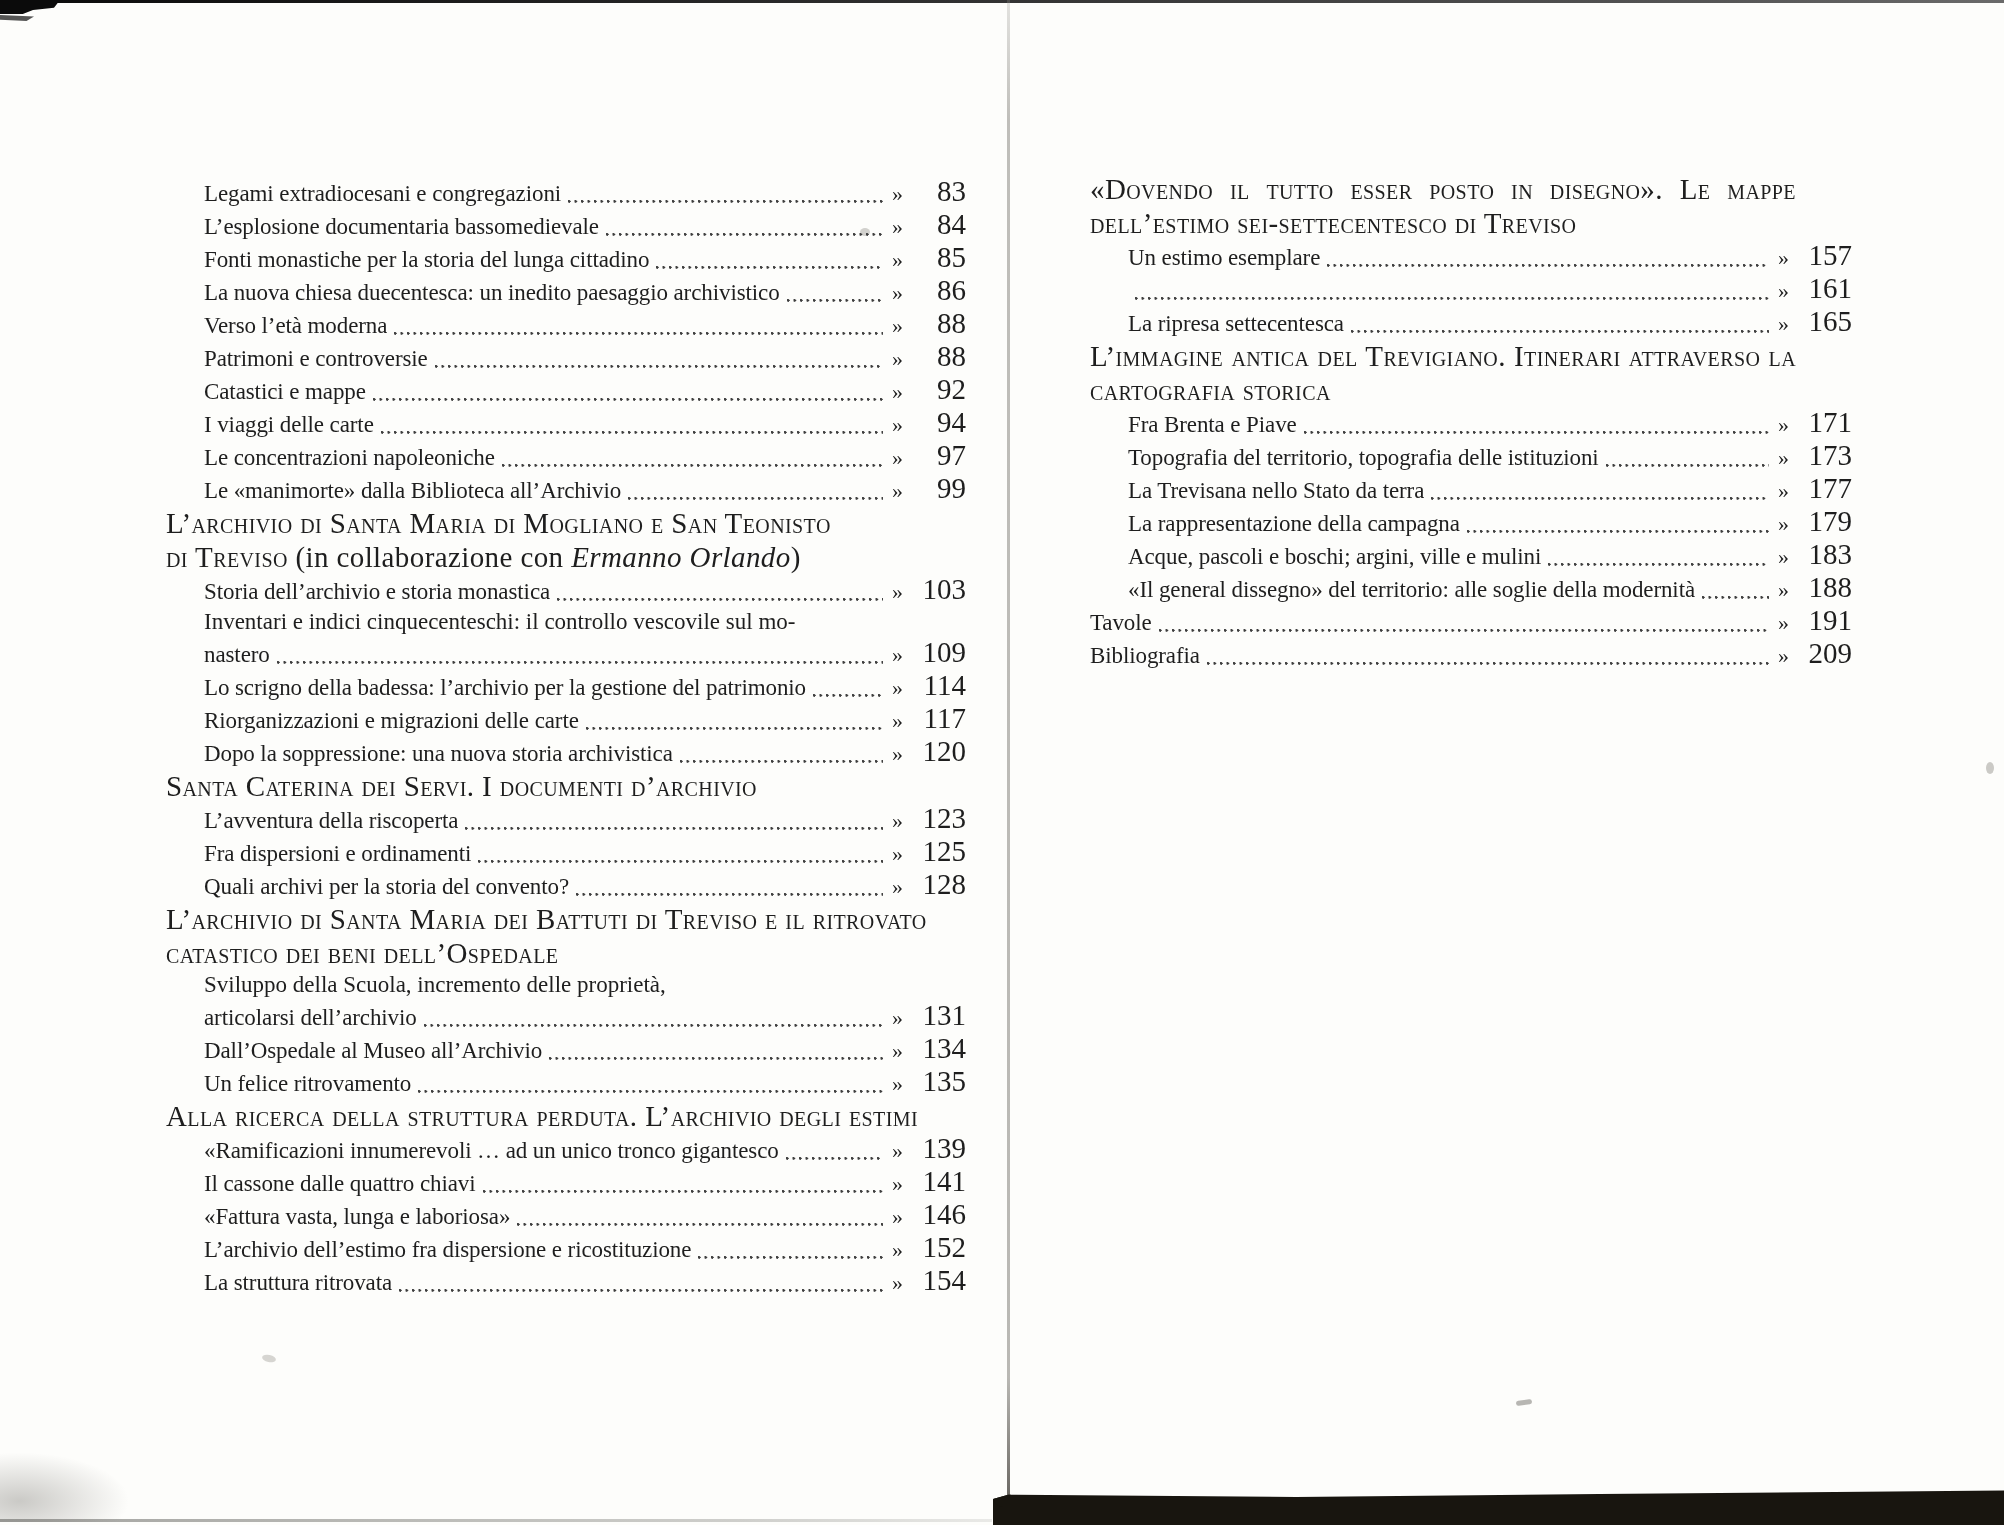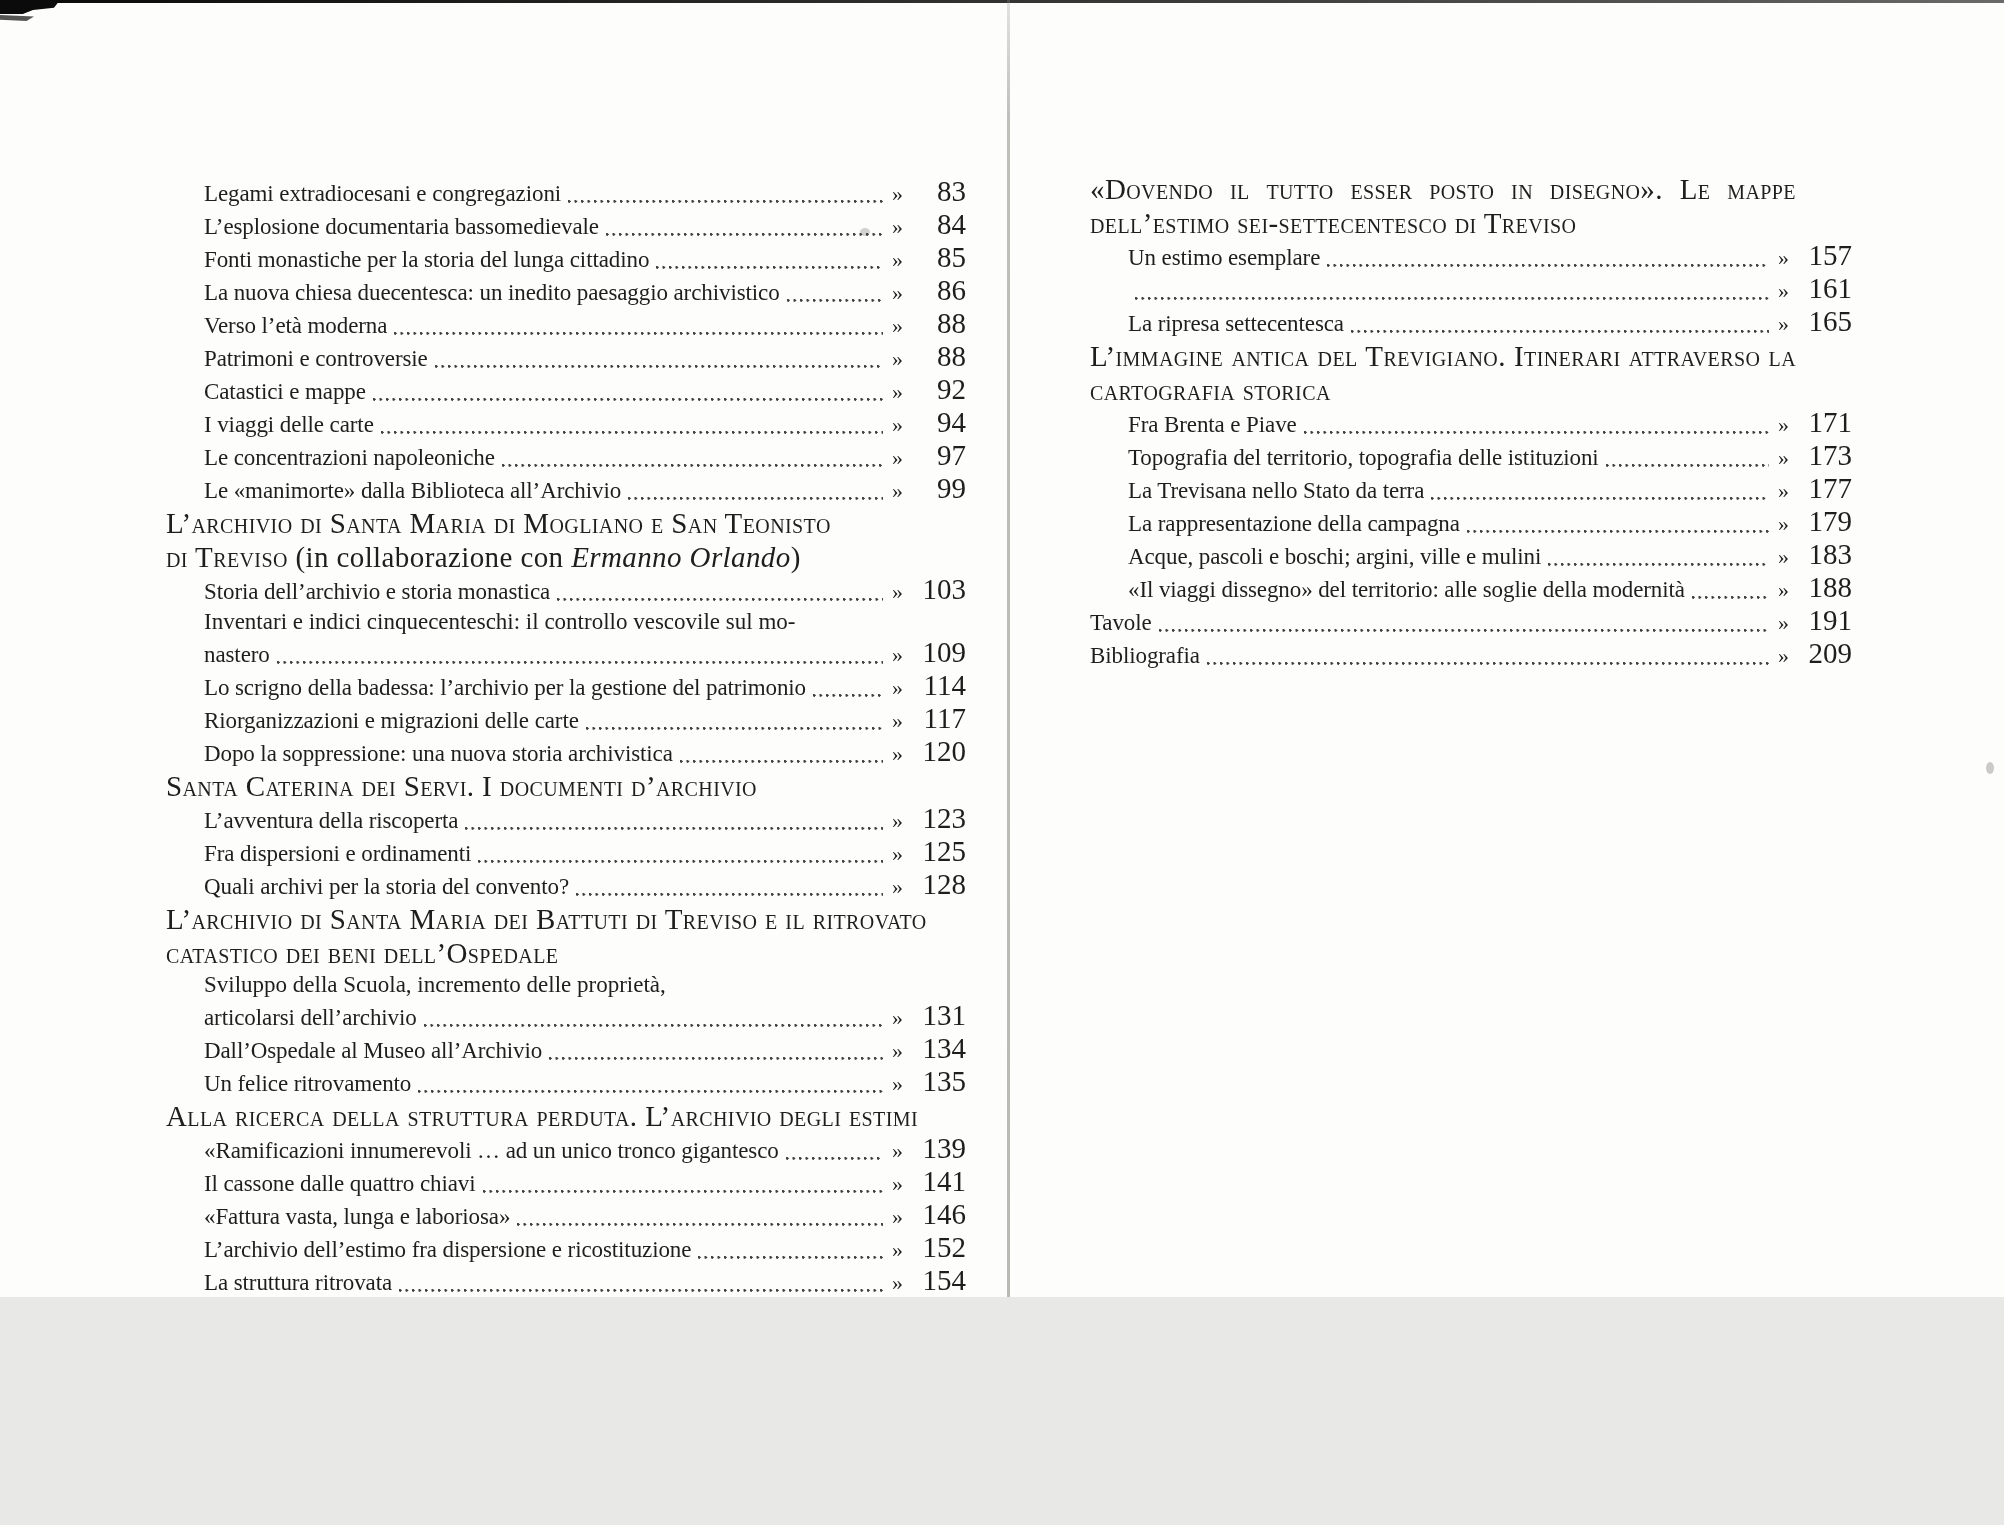--- a/index.html
+++ b/index.html
@@ -1,20 +1,20 @@
 <!DOCTYPE html>
 <html style="--page: #fdfdfb; --text: #1e1e1e; --dots: #3f3f3f; --black: #18150f; --gutter: #aaa8a2;"><head>
 <meta charset="utf-8">
 <style>
   :root{
     --page:#fdfdfb; --text:#1e1e1e; --dots:#3f3f3f; --black:#18150f; --gutter:#aaa8a2;
   }
   html,body{margin:0;padding:0;background:#e8e8e6;}
   #scan{
-    position:relative; width:2004px; height:1297px; overflow:hidden;
+    position:relative; width:2004px; height:1525px; overflow:hidden;
     background:var(--page);
     font-family:"Liberation Serif","DejaVu Serif",serif;
     color:var(--text);
   }
   
   .top-line{position:absolute;left:0;top:0;width:2004px;height:3px;
     background:linear-gradient(to right,#0a0a0a,#2e2e2e 45%,#555 85%,#6a6a6a);}
   .corner-blob{position:absolute;left:0;top:0;width:60px;height:14px;background:#0b0b0b;
     clip-path:polygon(0 0,100% 0,90% 55%,55% 72%,38% 100%,0 100%);}
   .corner-dash{position:absolute;left:0;top:15px;width:34px;height:6px;background:#1c1c1c;opacity:.75;
@@ -378,21 +378,21 @@
         <div class="entry">
           <div class="row">
             <span class="txt">Acque, pascoli e boschi; argini, ville e mulini</span>
             <span class="leader"></span>
             <span class="mark">»</span>
             <span class="pg">183</span>
           </div>
         </div>
         <div class="entry">
           <div class="row">
-            <span class="txt">«Il viaggi dissegno» del territorio: alle soglie della modernità</span>
+            <span class="txt">«Il general dissegno» del territorio: alle soglie della modernità</span>
             <span class="leader"></span>
             <span class="mark">»</span>
             <span class="pg">188</span>
           </div>
         </div>
       </section>
       <section class="toc-section">
         <div class="entry flush">
           <div class="row">
             <span class="txt">Tavole</span>

